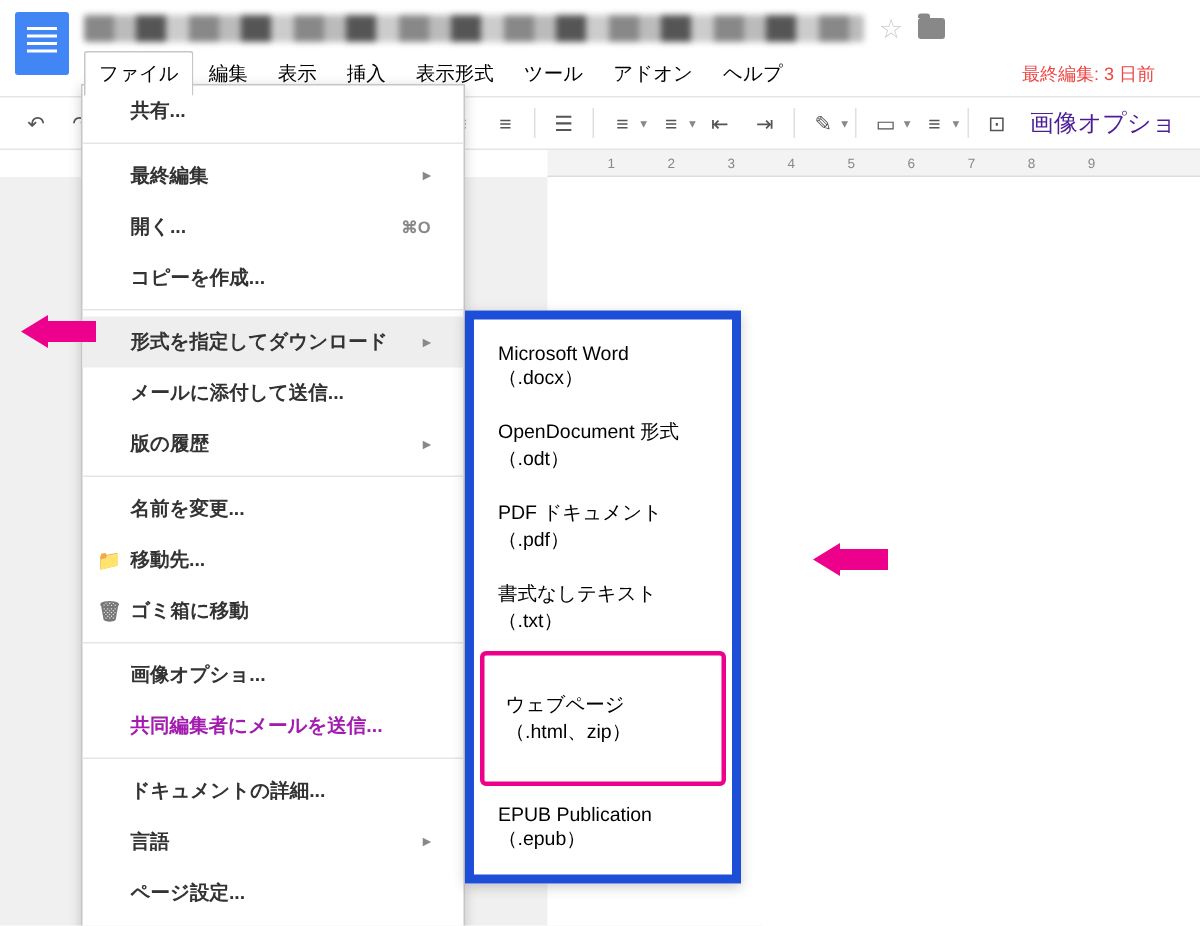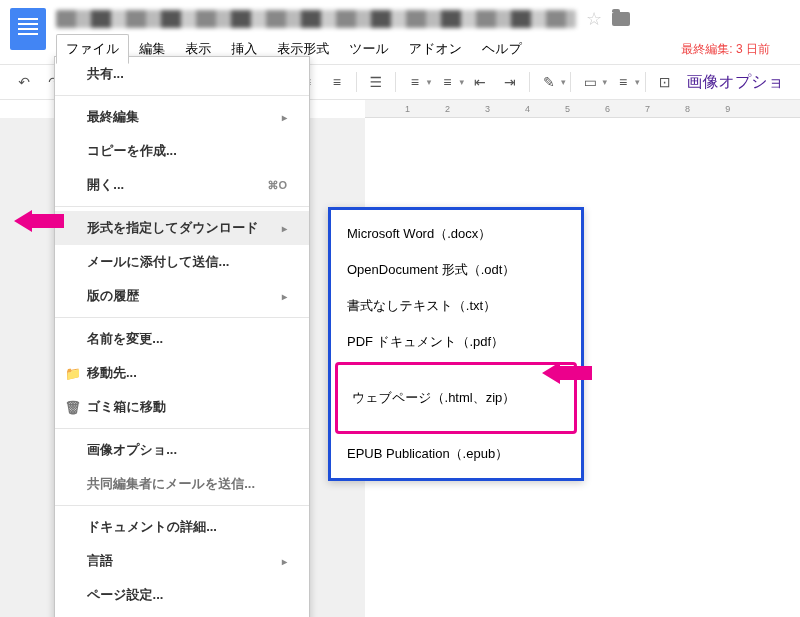--- a/index.html
+++ b/index.html
@@ -22,26 +22,26 @@
 .tb-sep { width: 1px; height: 20px; background: #e0e0e0; margin: 0 3px; }
 .tb-arrow { color: #888; font-size: 9px; margin-left: -4px; }
 .tb-text { font-size: 16px; color: #4c1d95; padding: 0 6px; text-align: right; }
 .ruler { height: 18px; background: #f3f3f3; border-bottom: 1px solid #ddd; position: relative; margin-left: 365px; }
 .ruler-tick { display: flex; color: #888; font-size: 9px; padding-left: 40px; gap: 35px; align-items: center; height: 100%; }
 .content-area { background: #f0f0f0; height: 500px; position: relative; }
 .page-bg { position: absolute; left: 365px; top: 0; right: 0; bottom: 0; background: #fff; }
 .dropdown { position: absolute; left: 54px; top: 56px; width: 256px; background: #fff; border: 1px solid #c6c6c6; box-shadow: 0 2px 8px rgba(0,0,0,0.2); z-index: 15; }
 .dd-item { display: flex; align-items: center; padding: 8px 22px 8px 32px; position: relative; cursor: pointer; font-size: 13px; color: #333; min-height: 30px; font-weight: bold; }
 .dd-item.highlighted { background: #eee; align-items: center; }
-.dd-item.disabled { color: #737373; cursor: default; }
+.dd-item.disabled { color: #a21caf; cursor: default; }
 .dd-item .shortcut { margin-left: auto; color: #888; font-size: 11px; }
 .dd-item .arrow { margin-left: auto; color: #888; font-size: 10px; }
 .dd-sep { height: 1px; background: #e5e5e5; margin: 4px 0; }
 .dd-icon { position: absolute; left: 10px; width: 16px; height: 16px; display: flex; align-items: center; justify-content: center; color: #777; font-size: 13px; }
-.submenu { position: absolute; left: 310px; top: 207px; width: 256px; background: #fff; border: 3px solid #1d4ed8; box-shadow: 0 2px 8px rgba(0,0,0,0.2); z-index: 15; padding: 6px 0; margin-left: 18px; }
+.submenu { position: absolute; left: 310px; top: 207px; width: 184px; background: #fff; border: 6px solid #1d4ed8; box-shadow: 0 2px 8px rgba(0,0,0,0.2); z-index: 15; padding: 6px 0; }
 .sub-item { padding: 9px 16px; font-size: 13px; cursor: pointer; }
 .sub-item.boxed { border: 3px solid #ec008c; border-radius: 4px; margin: 2px 4px; padding: 24px 14px; }
 .annot-arrow-left { position: absolute; left: 14px; top: 210px; z-index: 30; }
 .annot-arrow-right { position: absolute; left: 542px; top: 362px; z-index: 30; }
 .pink-arrow { display: block; }
 </style>
 </head>
 <body>
 
 <div class="header">
@@ -117,25 +117,25 @@
 <div class="dropdown">
   <div class="dd-item">
       <span>共有...</span>
     </div>
   <div class="dd-sep"></div>
   <div class="dd-item">
       <span>最終編集</span>
       <span class="arrow">▸</span>
     </div>
   <div class="dd-item">
-      <span>コピーを作成...</span>
+      <span>開く...</span>
+      <span class="shortcut">⌘O</span>
     </div>
   <div class="dd-item">
-      <span>開く...</span>
-      <span class="shortcut">⌘O</span>
+      <span>コピーを作成...</span>
     </div>
   <div class="dd-sep"></div>
   <div class="dd-item highlighted">
       <span>形式を指定してダウンロード</span>
       <span class="arrow">▸</span>
     </div>
   <div class="dd-item">
       <span>メールに添付して送信...</span>
     </div>
   <div class="dd-item">
@@ -171,22 +171,22 @@
     </div>
   <div class="dd-item">
       <span>ページ設定...</span>
     </div>
   <div class="dd-item"></div>
 </div>
 
 <div class="submenu">
   <div class="sub-item">Microsoft Word（.docx）</div>
   <div class="sub-item">OpenDocument 形式（.odt）</div>
+  <div class="sub-item">PDF ドキュメント（.pdf）</div>
   <div class="sub-item">書式なしテキスト（.txt）</div>
-  <div class="sub-item">PDF ドキュメント（.pdf）</div>
   <div class="sub-item boxed">ウェブページ（.html、zip）</div>
   <div class="sub-item">EPUB Publication（.epub）</div>
 </div>
 
 <div class="annot-arrow-left">
   <svg class="pink-arrow" width="50" height="22">
       <polygon points="50,4 18,4 18,0 0,11 18,22 18,18 50,18" fill="#ec008c"></polygon>
     </svg>
 </div>
 <div class="annot-arrow-right">

